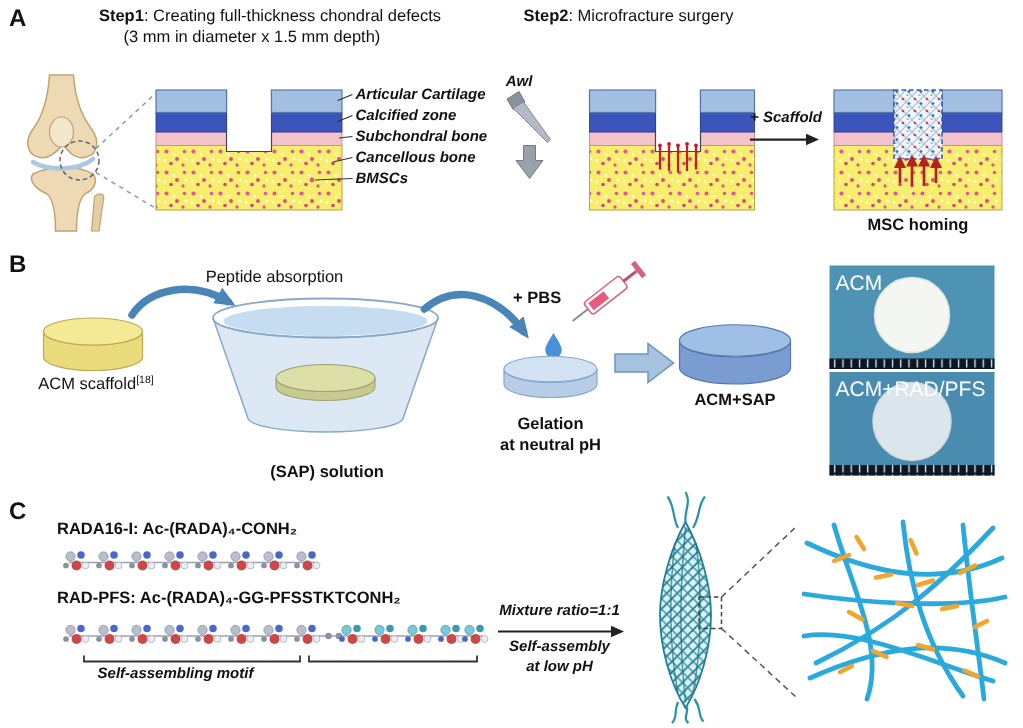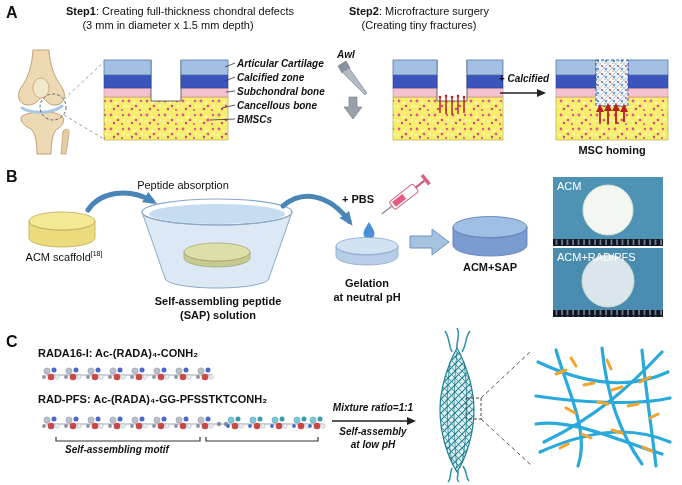--- a/index.html
+++ b/index.html
@@ -5,21 +5,21 @@
   * { margin:0; padding:0; box-sizing:border-box; }
   html,body { background:#fff; }
   body { width:682px; height:485px; position:relative; overflow:hidden;
          font-family:"Liberation Sans", sans-serif; color:#111; }
   .stage { position:absolute; left:0; top:0; width:682px; height:485px; }
   svg.art { position:absolute; left:0; top:0; }
   .t { position:absolute; line-height:1.2; white-space:nowrap; color:#111; }
   .ctr { text-align:center; }
   .b { font-weight:bold; }
   .w6 { font-weight:600; }
-  .fs9 { font-size:11px; }
+  .fs9 { font-size:14px; }
   .fs10 { font-size:10px;font-style:italic; }
   .fs11 { font-size:11px; }
   .panel-label { font-size:16px; font-weight:bold; }
   .white { color:#fff; }
   sup.ref { font-size:7px; vertical-align:super; }
 </style>
 </head>
 <body>
 
 <div class="stage">
@@ -290,36 +290,34 @@
 </svg>
 
 <div class="t panel-label" style="left:6px;top:3px">A</div>
 <div class="t panel-label" style="left:6px;top:167px">B</div>
 <div class="t panel-label" style="left:6px;top:332px">C</div>
 
 <div class="t fs11 ctr" style="left:28px;top:5px;width:304px"><b>Step1</b><span>: Creating full-thickness chondral defects</span></div>
 <div class="t fs11 ctr" style="left:16px;top:19px;width:304px">(3 mm in diameter x 1.5 mm depth)</div>
 
 <div class="t fs11 ctr" style="left:330px;top:5px;width:178px"><b>Step2</b><span>: Microfracture surgery</span></div>
-<div class="t fs11 ctr" style="left:330px;top:19px;width:178px">(Creating tiny fractures)</div>
 
 
 <div class="t fs10 w6" style="left:237px;top:58px">Articular Cartilage</div>
 <div class="t fs10 w6" style="left:237px;top:72px">Calcified zone</div>
 <div class="t fs10 w6" style="left:237px;top:86px">Subchondral bone</div>
 <div class="t fs10 w6" style="left:237px;top:100px">Cancellous bone</div>
 <div class="t fs10 w6" style="left:237px;top:114px">BMSCs</div>
 
 <div class="t fs10 b ctr" style="left:330px;top:49px;width:32px">Awl</div>
-<div class="t fs10 w6 ctr" style="left:492px;top:73px;width:64px">+ Calcified</div>
+<div class="t fs10 w6 ctr" style="left:492px;top:73px;width:64px">+ Scaffold</div>
 <div class="t fs11 ctr" style="left:98px;top:179px;width:170px">Peptide absorption</div>
 
 <div class="t fs11 b ctr" style="left:556px;top:144px;width:112px">MSC homing</div>
 <div class="t fs11 ctr" style="left:8px;top:250px;width:112px"><span>ACM scaffold</span><sup class="ref">[18]</sup></div>
-<div class="t fs11 b ctr" style="left:138px;top:295px;width:160px">Self-assembling peptide</div>
 <div class="t fs11 b ctr" style="left:138px;top:309px;width:160px">(SAP) solution</div>
 <div class="t fs11 b" style="left:342px;top:193px">+ PBS</div>
 <div class="t fs11 b ctr" style="left:317px;top:277px;width:100px">Gelation</div>
 <div class="t fs11 b ctr" style="left:317px;top:291px;width:100px">at neutral pH</div>
 <div class="t fs11 b ctr" style="left:450px;top:261px;width:80px">ACM+SAP</div>
 <div class="t fs9 white" style="left:557px;top:180px">ACM</div>
 <div class="t fs9 white" style="left:557px;top:251px">ACM+RAD/PFS</div>
 
 <div class="t fs11 b" style="left:38px;top:347px"><span>RADA16-I:</span><span> Ac-(RADA)₄-CONH₂</span></div>
 <div class="t fs11 b" style="left:38px;top:393px"><span>RAD-PFS:</span><span> Ac-(RADA)₄-GG-PFSSTKTCONH₂</span></div>

